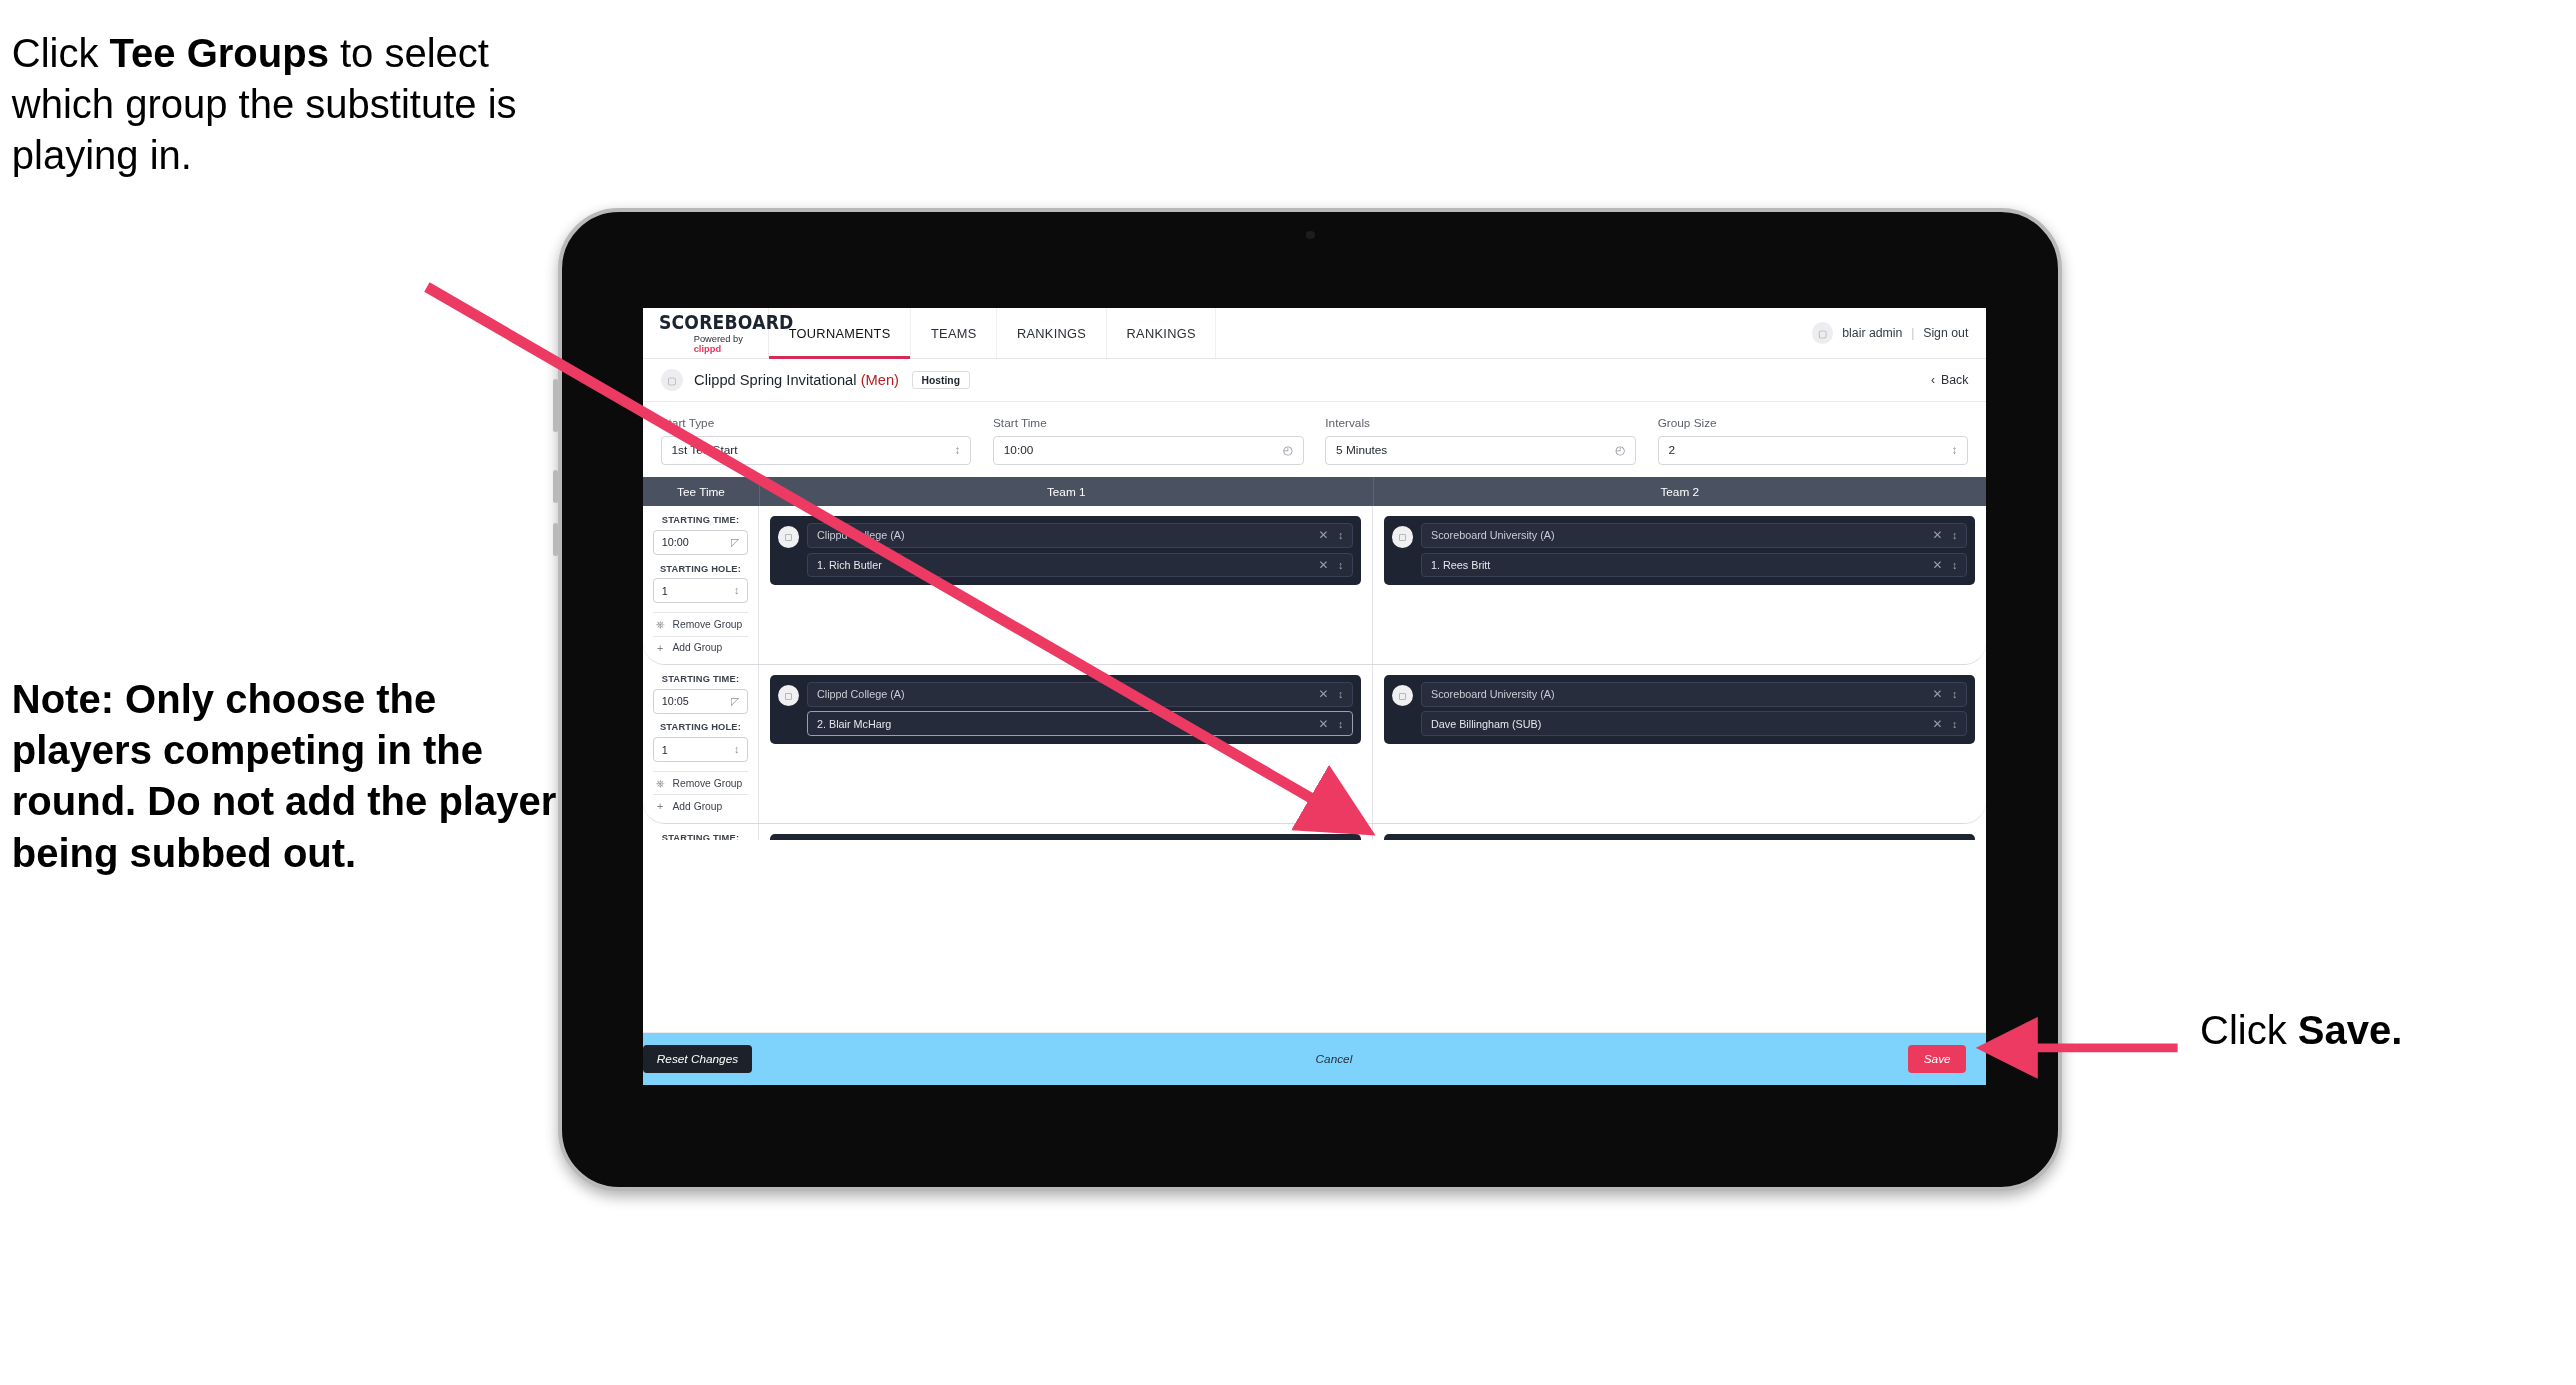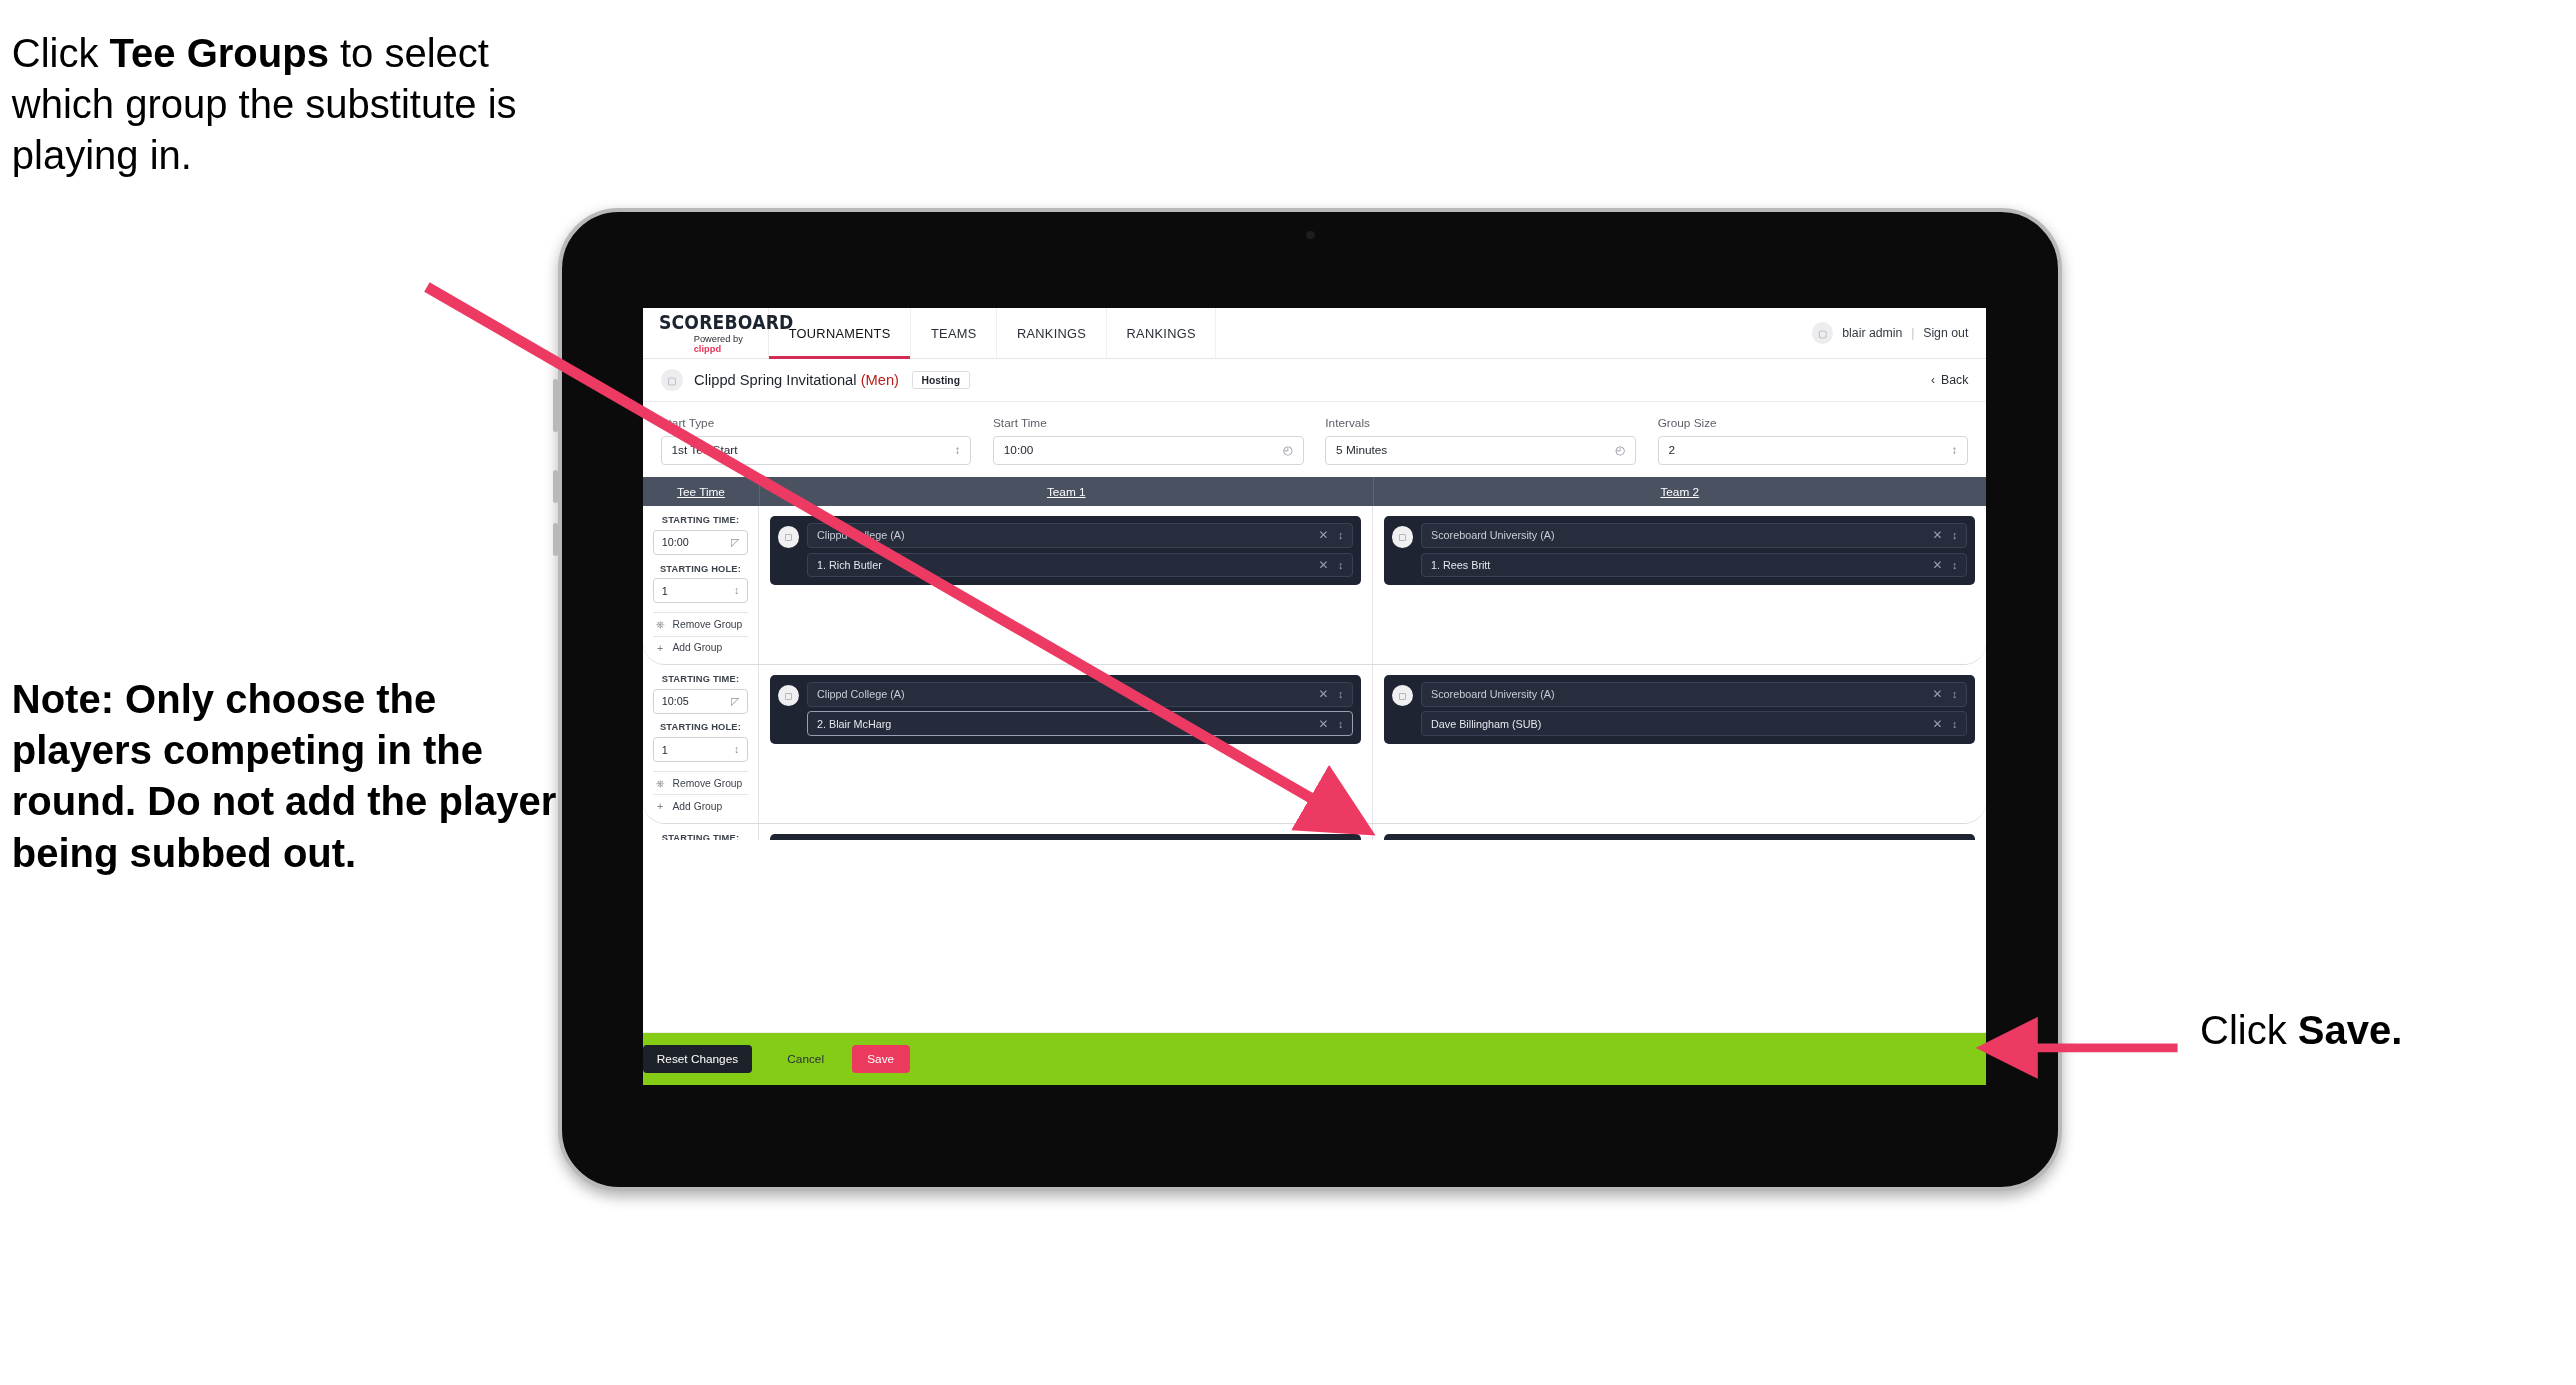--- a/index.html
+++ b/index.html
@@ -84,21 +84,21 @@
   #controls { display:flex; gap:21.6px; padding:13.8px 17.7px 11.8px; background:#fff; flex:0 0 auto; }
   .ctl { flex:1; }
   .ctl-label { font-size:11.8px; color:#5c6169; margin-bottom:5.9px; }
   .ctl-input { height:29.5px; border:1px solid #d5d6da; border-radius:3.9px; background:#fff;
                display:flex; align-items:center; padding:0 9.8px; font-size:11.8px; color:#1d232c; }
   .ctl-input .glyph { margin-left:auto; color:#8e949c; font-size:11.8px; line-height:1; }
 
   
   #tbl { flex:1 1 auto; display:flex; flex-direction:column; min-height:0; }
   #thead { display:flex; height:29.5px; background:#4a5160; color:#fff; flex:0 0 auto; }
-  #thead .th { display:flex; align-items:center; justify-content:center; font-size:11.8px;text-decoration:underline; }
+  #thead .th { display:flex; align-items:center; justify-content:center; font-size:11.8px; }
   .col-tee { width:116px; flex:0 0 116px; }
   .col-team { flex:1 1 0; }
   #thead .th + .th { border-left:1px solid #5d6474; }
 
   #tbody { flex:1 1 auto; overflow:hidden; background:#fff; }
   .grow { display:flex; border-bottom:1px solid #d9d9de; align-items:stretch;border-radius:22px; }
   .cell-tee { width:116px; flex:0 0 116px; border-right:1px solid #e3e3e7;
               padding:8.8px 9.8px 5.9px; display:flex; flex-direction:column; }
   .mini-label { font-size:9.3px; font-weight:bold; color:#3c424b; text-align:center;
                 letter-spacing:0.2px; margin-bottom:4.9px; }
@@ -127,22 +127,22 @@
   .rowchip .acts { margin-left:auto; display:flex; align-items:center; gap:9.8px;
                    color:#9aa1b2; font-size:10.8px; }
   .rowchip .acts .x { font-size:11.8px; }
 
   .grow.partial { border-bottom:none; }
   .grow.partial .cell-team { padding-bottom:0; height:15.7px; overflow:hidden; }
   .grow.partial .cell-tee { padding-bottom:0; height:15.7px; overflow:hidden; }
   .grow.partial .grpbox { height:29.5px; overflow:hidden; }
 
   
-  #footer { height:53px; flex:0 0 auto; background:#84cc16; border-top:1px solid #ececed;
-            display:flex; align-items:center; justify-content:flex-start; gap:0; padding-right:19.7px; }
+  #footer { height:53px; flex:0 0 auto; background:#7dd3fc; border-top:1px solid #ececed;
+            display:flex; align-items:center; justify-content:space-between; gap:0; padding-right:19.7px;font-style:italic; }
   .btn { font-size:11.8px; border-radius:3.9px; display:flex; align-items:center;
          justify-content:center; height:28.5px; }
   #btn-reset { background:#1d2129; color:#fff; padding:0 13.8px; }
   #btn-cancel { color:#2b2f38; padding:0 21.6px; margin-left:13.8px; background:transparent; }
   #btn-save { background:#ec3a5f; color:#fff; padding:0 15.7px; margin-left:5.9px; }
 </style>
 </head>
 <body>
 
 <div id="stage">

